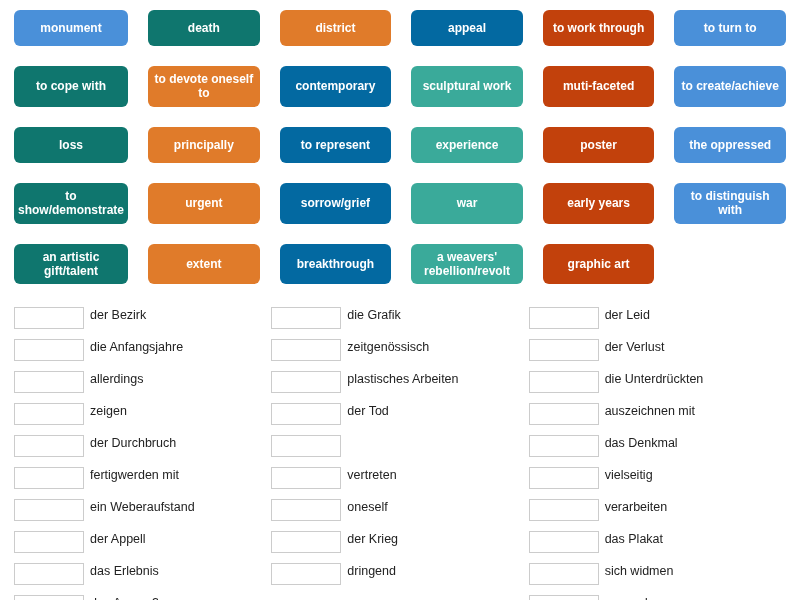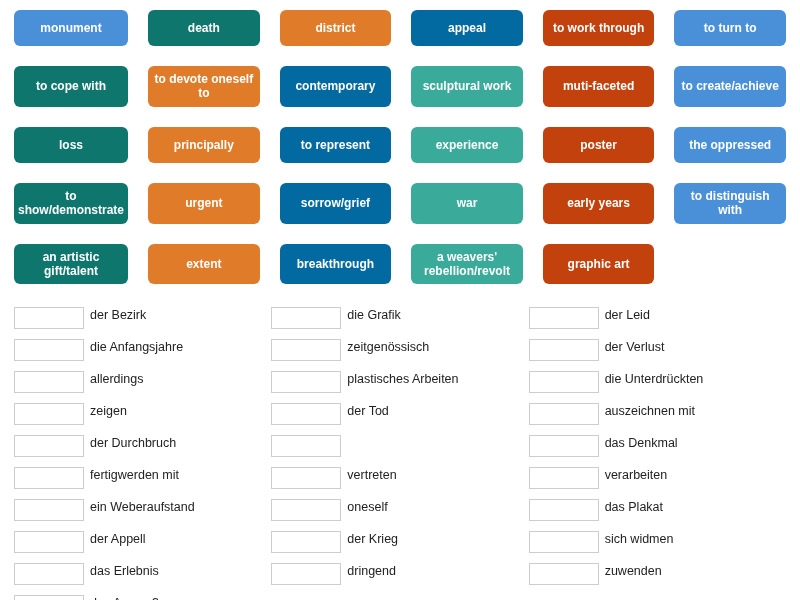--- a/index.html
+++ b/index.html
@@ -208,20 +208,24 @@
       <div class="match-row">
         <div class="match-box"></div>
         <span class="match-text">auszeichnen mit</span>
       </div>
       <div class="match-row">
         <div class="match-box"></div>
         <span class="match-text">das Denkmal</span>
       </div>
       <div class="match-row">
         <div class="match-box"></div>
+        <span class="match-text">vielseitig</span>
+      </div>
+      <div class="match-row">
+        <div class="match-box"></div>
         <span class="match-text">verarbeiten</span>
       </div>
       <div class="match-row">
         <div class="match-box"></div>
         <span class="match-text">das Plakat</span>
       </div>
       <div class="match-row">
         <div class="match-box"></div>
         <span class="match-text">sich widmen</span>
       </div>

